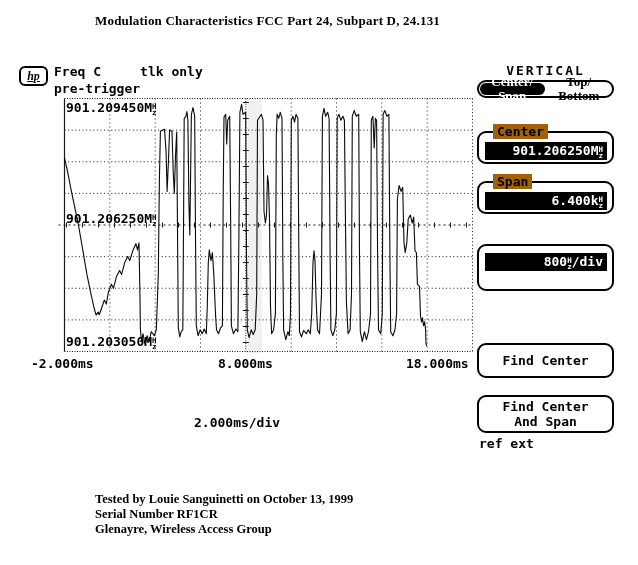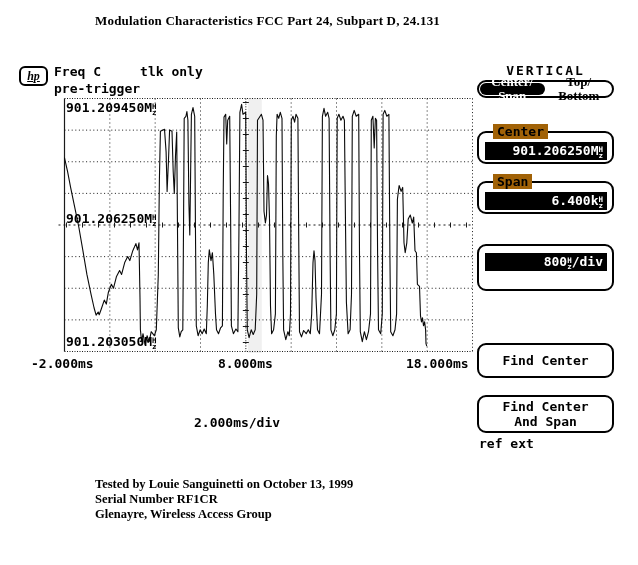--- a/index.html
+++ b/index.html
@@ -1,20 +1,20 @@
 <!DOCTYPE html>
 <html><head>
 <meta charset="utf-8">
 <style>
   html,body{margin:0;padding:0;background:#fff;}
   .page{position:relative;width:638px;height:565px;background:#fff;overflow:hidden;
         font-family:"DejaVu Sans Mono","Liberation Mono",monospace;color:#000;}
   .serif{font-family:"Liberation Serif","DejaVu Serif",serif;font-weight:bold;}
   .doc-title{position:absolute;left:95px;top:13px;font-size:13px;letter-spacing:.2px;}
-  .footer-line{position:absolute;left:95px;font-size:12.5px;}
+  .footer-line{position:absolute;left:95px;font-size:12.5px;margin-top:15px;}
   .mono{font-weight:bold;font-size:13px;white-space:pre;}
   .hp-logo{position:absolute;left:19px;top:66px;width:25px;height:16px;border:2px solid #000;
            border-radius:6px;display:flex;align-items:center;justify-content:center;text-decoration:underline;}
   .hp-txt{font-family:"Liberation Serif",serif;font-style:italic;font-weight:bold;font-size:12px;line-height:10px;}
   .status1{position:absolute;left:54px;top:64px;}
   .status2{position:absolute;left:54px;top:81px;}
   .plot{position:absolute;left:64px;top:98px;width:410px;height:256px;}
   .plot svg{position:absolute;left:0;top:0;overflow:visible;}
   .ylab{position:absolute;left:2px;font-size:13px;font-weight:bold;white-space:pre;text-align:right;}
   .xlab{position:absolute;font-size:13px;font-weight:bold;white-space:pre;}

